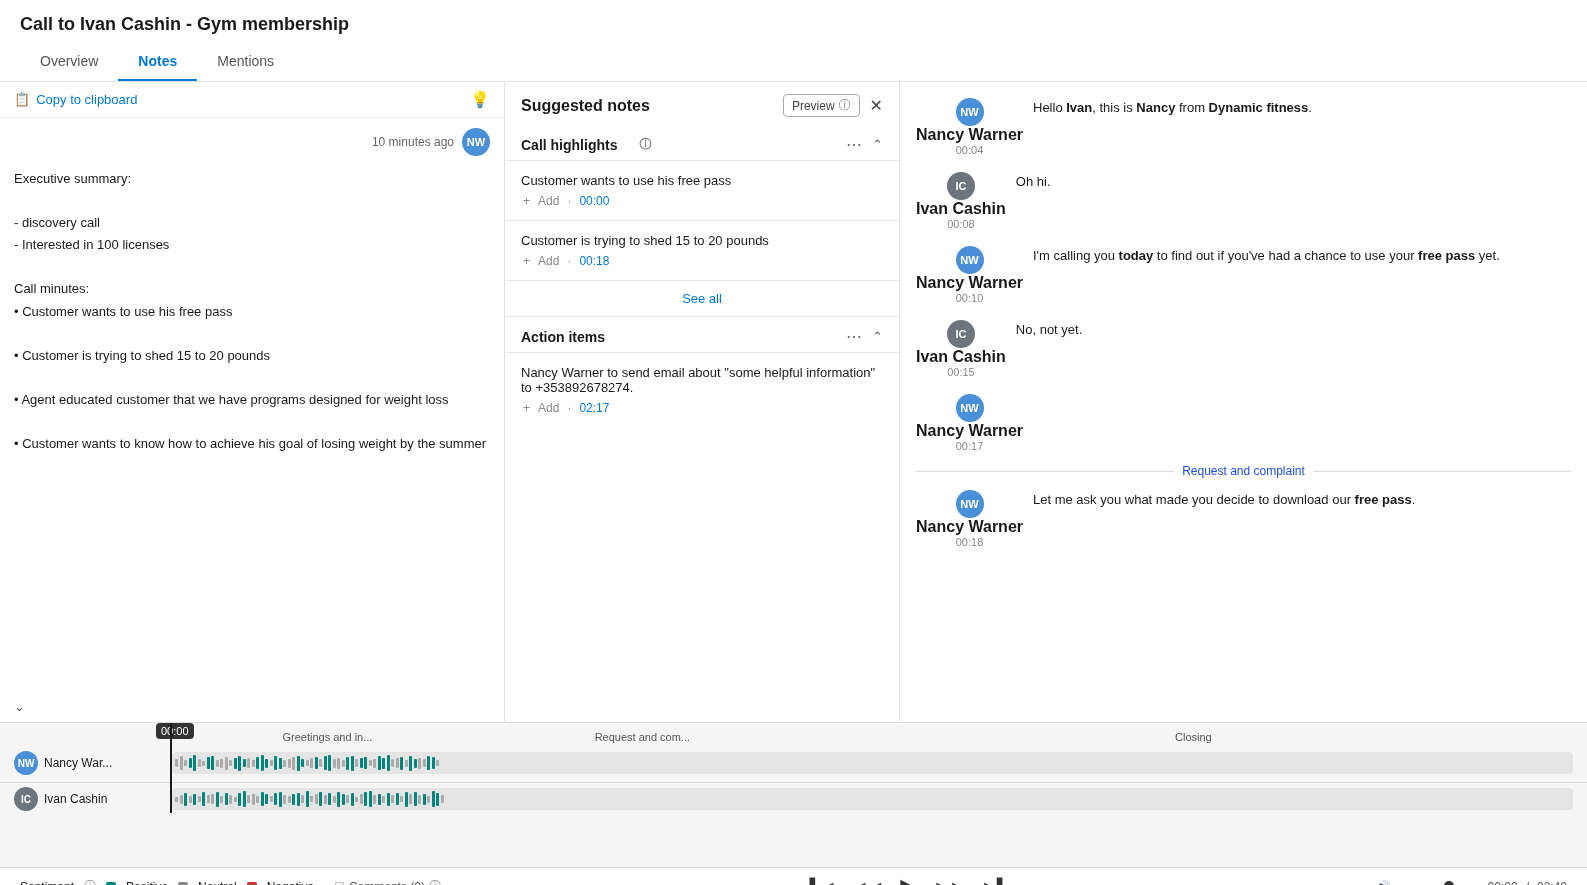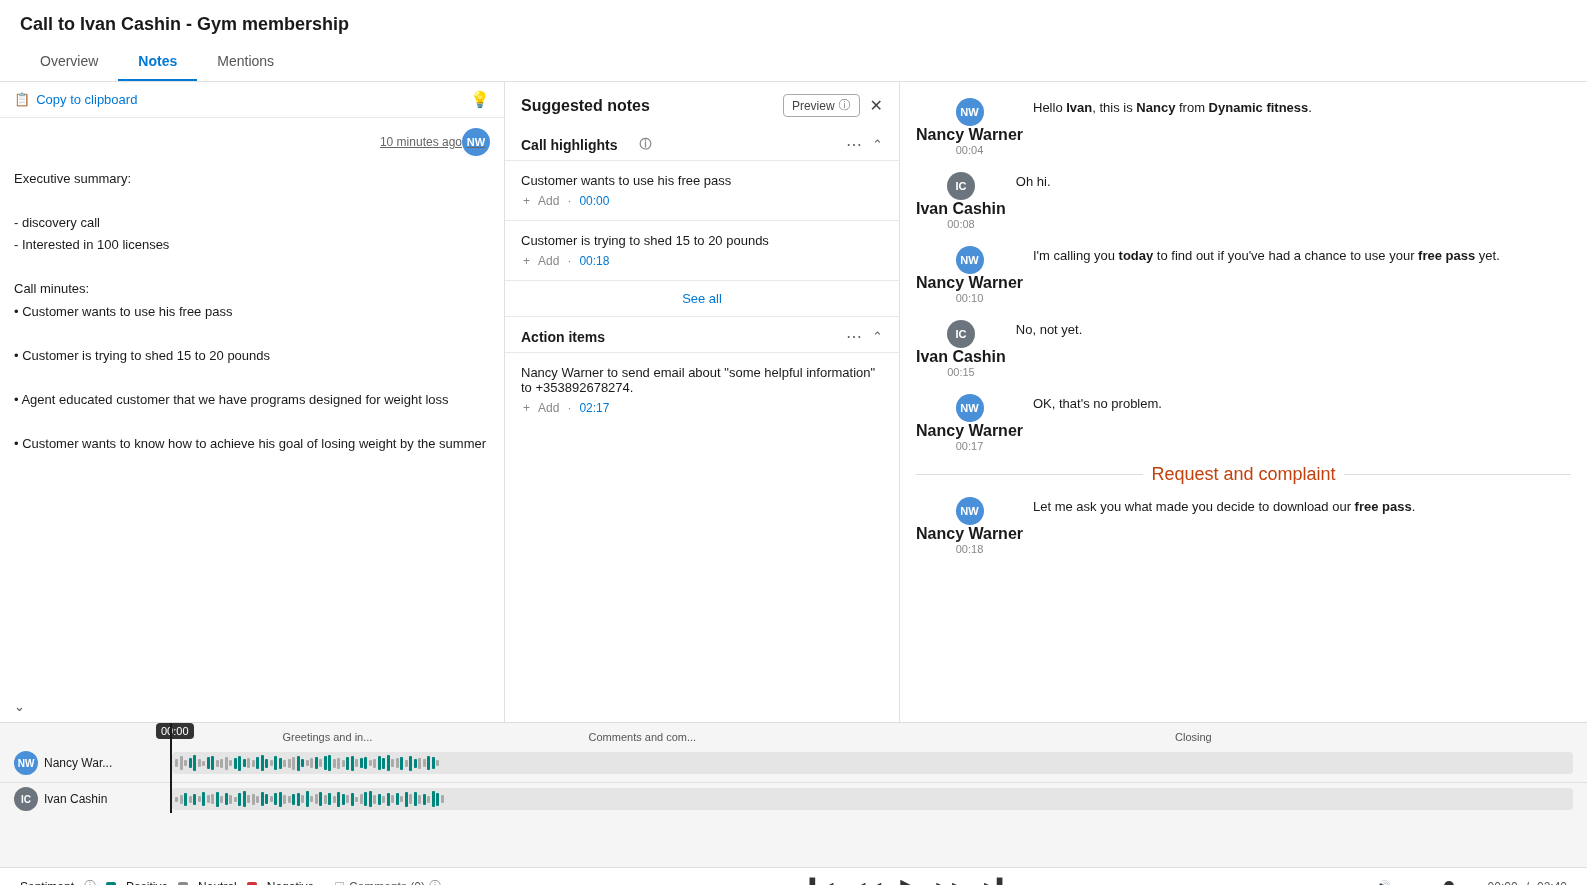--- a/index.html
+++ b/index.html
@@ -14,21 +14,21 @@
     .tab.active { color: #0078d4; border-bottom: 2px solid #0078d4; font-weight: 600; }
 
     
     .main-layout { display: flex; height: calc(885px - 100px - 145px); }
 
     
     .left-panel { width: 505px; border-right: 1px solid #e0e0e0; overflow-y: auto; position: relative; }
     .left-toolbar { display: flex; align-items: center; justify-content: space-between; padding: 8px 14px; border-bottom: 1px solid #e8e8e8; }
     .copy-btn { display: flex; align-items: center; gap: 6px; color: #0078d4; cursor: pointer; font-size: 13px; }
     .bulb-icon { color: #0078d4; font-size: 16px; }
-    .timestamp-row { display: flex; align-items: center; justify-content: flex-end; padding: 10px 14px 4px 14px; font-size: 12px; color: #666; text-decoration: underline; }
+    .timestamp-row { display: flex; align-items: center; justify-content: flex-end; gap: 8px; padding: 10px 14px 4px 14px; font-size: 12px; color: #666; }
     .avatar { width: 28px; height: 28px; border-radius: 50%; display: flex; align-items: center; justify-content: center; font-size: 11px; font-weight: 700; color: #fff; flex-shrink: 0; }
     .avatar-nw { background: #4a90d9; }
     .avatar-ic { background: #6c757d; }
     .notes-content { padding: 8px 14px 14px 14px; font-size: 13px; line-height: 1.7; color: #1a1a1a; }
     .chevron-down { position: absolute; bottom: 8px; left: 14px; color: #555; cursor: pointer; }
 
     
     .middle-panel { width: 395px; border-right: 1px solid #e0e0e0; overflow-y: auto; }
     .suggested-header { display: flex; align-items: center; justify-content: space-between; padding: 12px 16px 8px 16px; }
     .suggested-title { font-size: 16px; font-weight: 600; }
@@ -55,21 +55,21 @@
     .transcript-title { font-size: 15px; font-weight: 600; }
     .search-box { display: flex; align-items: center; gap: 6px; border: 1px solid #ccc; border-radius: 4px; padding: 4px 10px; font-size: 13px; color: #444; width: 200px; }
 
     .transcript-messages { padding: 8px 0; }
     .msg { display: flex; gap: 10px; padding: 8px 16px; }
     .msg-info { display: flex; flex-direction: column; align-items: center; min-width: 50px; }
     .msg-name { font-size: 16px; font-weight: 600; color: #1a1a1a; }
     .msg-time { font-size: 11px; color: #888; }
     .msg-body { font-size: 13px; line-height: 1.5; flex: 1; }
     .bold { font-weight: 700; }
-    .divider-label { display: flex; align-items: center; gap: 8px; padding: 4px 16px; color: #c2410c; font-size: 18px; }
+    .divider-label { display: flex; align-items: center; gap: 8px; padding: 4px 16px; color: #1d4ed8; font-size: 12px; }
     .divider-label::before, .divider-label::after { content: ''; flex: 1; height: 1px; background: #ddd; }
 
     
     .timeline-area { height: 145px; background: #f5f5f5; border-top: 1px solid #ddd; position: relative; display: flex; flex-direction: column; }
     .timeline-current { position: absolute; top: 0; left: 170px; width: 2px; height: 90px; background: #1a1a1a; }
     .time-badge { position: absolute; top: 0; left: 156px; background: #333; color: #fff; border-radius: 4px; font-size: 11px; padding: 2px 5px; }
 
     .waveform-row { display: flex; align-items: center; padding: 6px 14px; gap: 8px; }
     .waveform-track { flex: 1; height: 28px; background: #e5e5e5; border-radius: 4px; position: relative; overflow: hidden; display: flex; align-items: center; }
 
@@ -247,21 +247,20 @@
         </div>
         <div class="msg-body">No, not yet.</div>
       </div>
 
       <div class="msg">
         <div class="msg-info">
           <div class="avatar avatar-nw">NW</div>
           <span class="msg-name">Nancy Warner</span>
           <span class="msg-time">00:17</span>
         </div>
-        <div class="msg-body">OK, that's no problem.</div>
       </div>
 
       <div class="divider-label">
         <span>Request and complaint</span>
       </div>
 
       <div class="msg">
         <div class="msg-info">
           <div class="avatar avatar-nw">NW</div>
           <span class="msg-name">Nancy Warner</span>
@@ -278,21 +277,21 @@
 
 <div class="timeline-area">
   <div style="position:relative; height:60px; background:#f5f5f5; border-bottom:1px solid #e0e0e0;">
 
     <div class="time-badge">00:00</div>
 
     <div class="timeline-current"></div>
 
     <div style="position:absolute; top:8px; left:0; right:0; display:flex; font-size:11px; color:#555; padding-left:170px;">
       <div style="flex:1.2; text-align:center;">Greetings and in...</div>
-      <div style="flex:1.2; text-align:center;">Comments and com...</div>
+      <div style="flex:1.2; text-align:center;">Request and com...</div>
       <div style="flex:3; text-align:center;">Closing</div>
     </div>
 
     <div class="waveform-row" style="padding-top:28px;">
       <div style="display:flex;align-items:center;gap:6px;min-width:150px;">
         <div class="avatar avatar-nw" style="width:24px;height:24px;font-size:10px;">NW</div>
         <span style="font-size:12px;white-space:nowrap;overflow:hidden;text-overflow:ellipsis;max-width:100px;">Nancy War...</span>
       </div>
       <div class="waveform-track" style="height:22px;">
 

